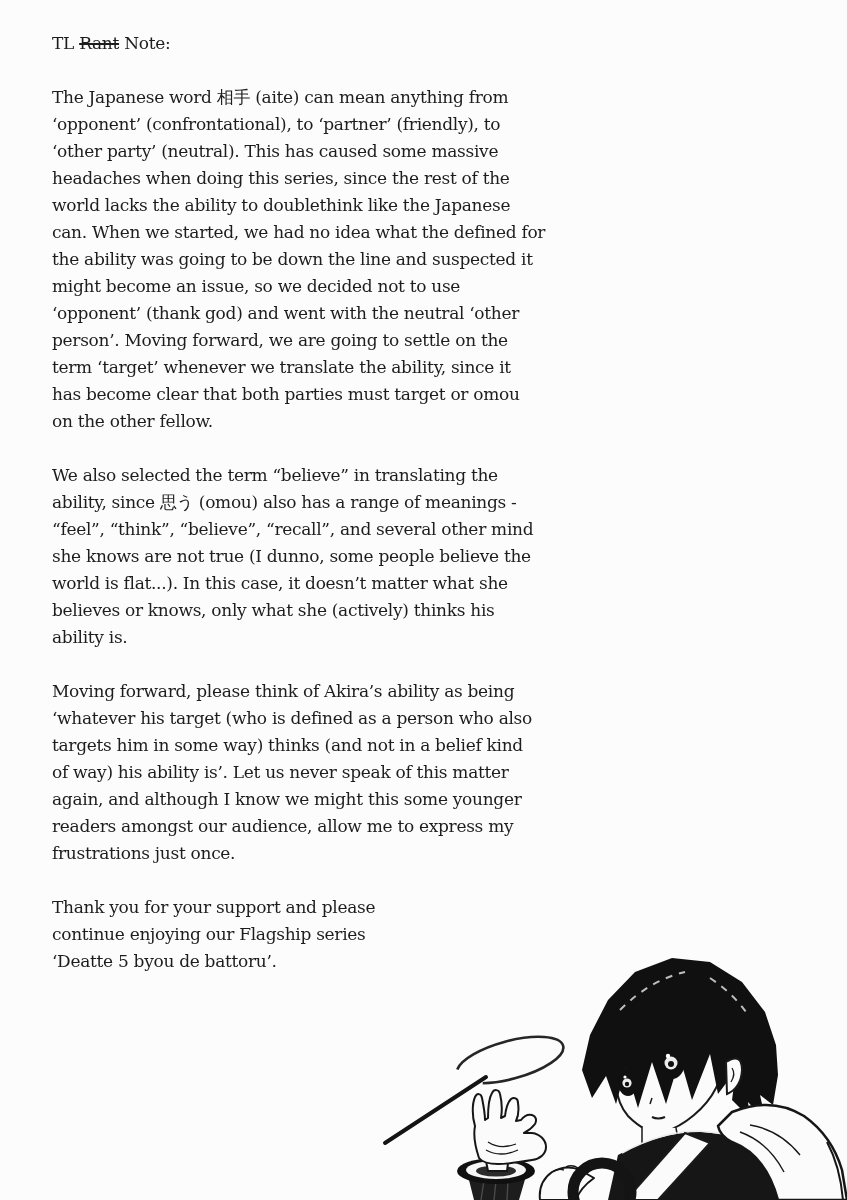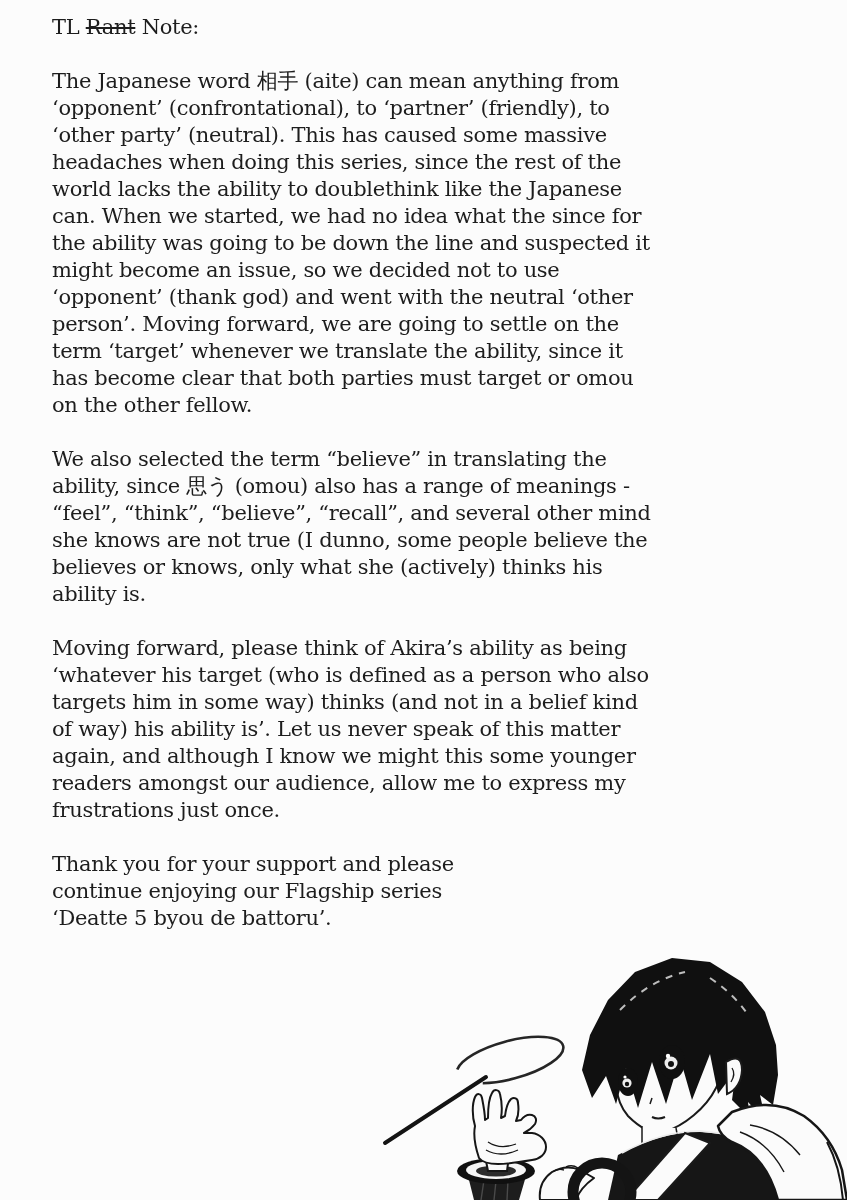--- a/index.html
+++ b/index.html
@@ -10,24 +10,24 @@
     width: 847px;
     height: 1200px;
     position: relative;
     overflow: hidden;
     background: #fcfcfc;
     font-family: "DejaVu Serif", "Liberation Serif", serif;
   }
   .note-text {
     position: absolute;
     left: 52px;
-    top: 14px;
+    top: 30px;
     width: 660px;
     color: #1d1d1d;
-    font-size: 21px;
+    font-size: 17px;
     line-height: 27px;
     letter-spacing: -0.3px;
   }
   .para {
     margin: 0 0 27px 0;
   }
   .line {
     white-space: nowrap;
   }
   .strike {
@@ -48,34 +48,35 @@
 <div class="note-text">
   <div class="para line">
     <span>TL </span><span class="strike">Rant</span><span> Note:</span>
   </div>
   <div class="para">
       <div class="line">The Japanese word 相手 (aite) can mean anything from</div>
       <div class="line">‘opponent’ (confrontational), to ‘partner’ (friendly), to</div>
       <div class="line">‘other party’ (neutral). This has caused some massive</div>
       <div class="line">headaches when doing this series, since the rest of the</div>
       <div class="line">world lacks the ability to doublethink like the Japanese</div>
-      <div class="line">can. When we started, we had no idea what the since for</div>
+      <div class="line">can. When we started, we had no idea what the defined for</div>
       <div class="line">the ability was going to be down the line and suspected it</div>
       <div class="line">might become an issue, so we decided not to use</div>
       <div class="line">‘opponent’ (thank god) and went with the neutral ‘other</div>
       <div class="line">person’. Moving forward, we are going to settle on the</div>
       <div class="line">term ‘target’ whenever we translate the ability, since it</div>
       <div class="line">has become clear that both parties must target or omou</div>
       <div class="line">on the other fellow.</div>
     </div>
   <div class="para">
       <div class="line">We also selected the term “believe” in translating the</div>
       <div class="line">ability, since 思う (omou) also has a range of meanings -</div>
       <div class="line">“feel”, “think”, “believe”, “recall”, and several other mind</div>
       <div class="line">she knows are not true (I dunno, some people believe the</div>
+      <div class="line">world is flat...). In this case, it doesn’t matter what she</div>
       <div class="line">believes or knows, only what she (actively) thinks his</div>
       <div class="line">ability is.</div>
     </div>
   <div class="para">
       <div class="line">Moving forward, please think of Akira’s ability as being</div>
       <div class="line">‘whatever his target (who is defined as a person who also</div>
       <div class="line">targets him in some way) thinks (and not in a belief kind</div>
       <div class="line">of way) his ability is’. Let us never speak of this matter</div>
       <div class="line">again, and although I know we might this some younger</div>
       <div class="line">readers amongst our audience, allow me to express my</div>

